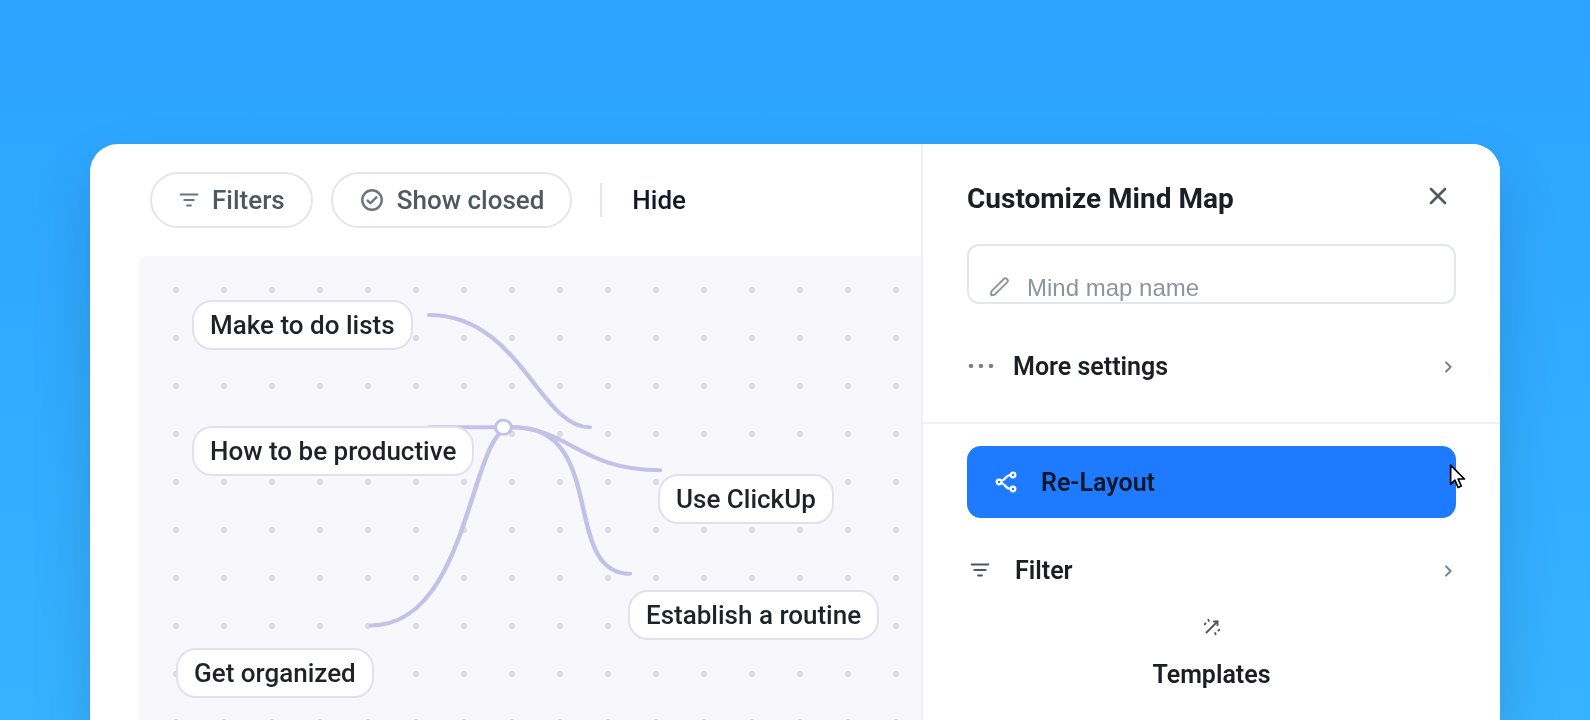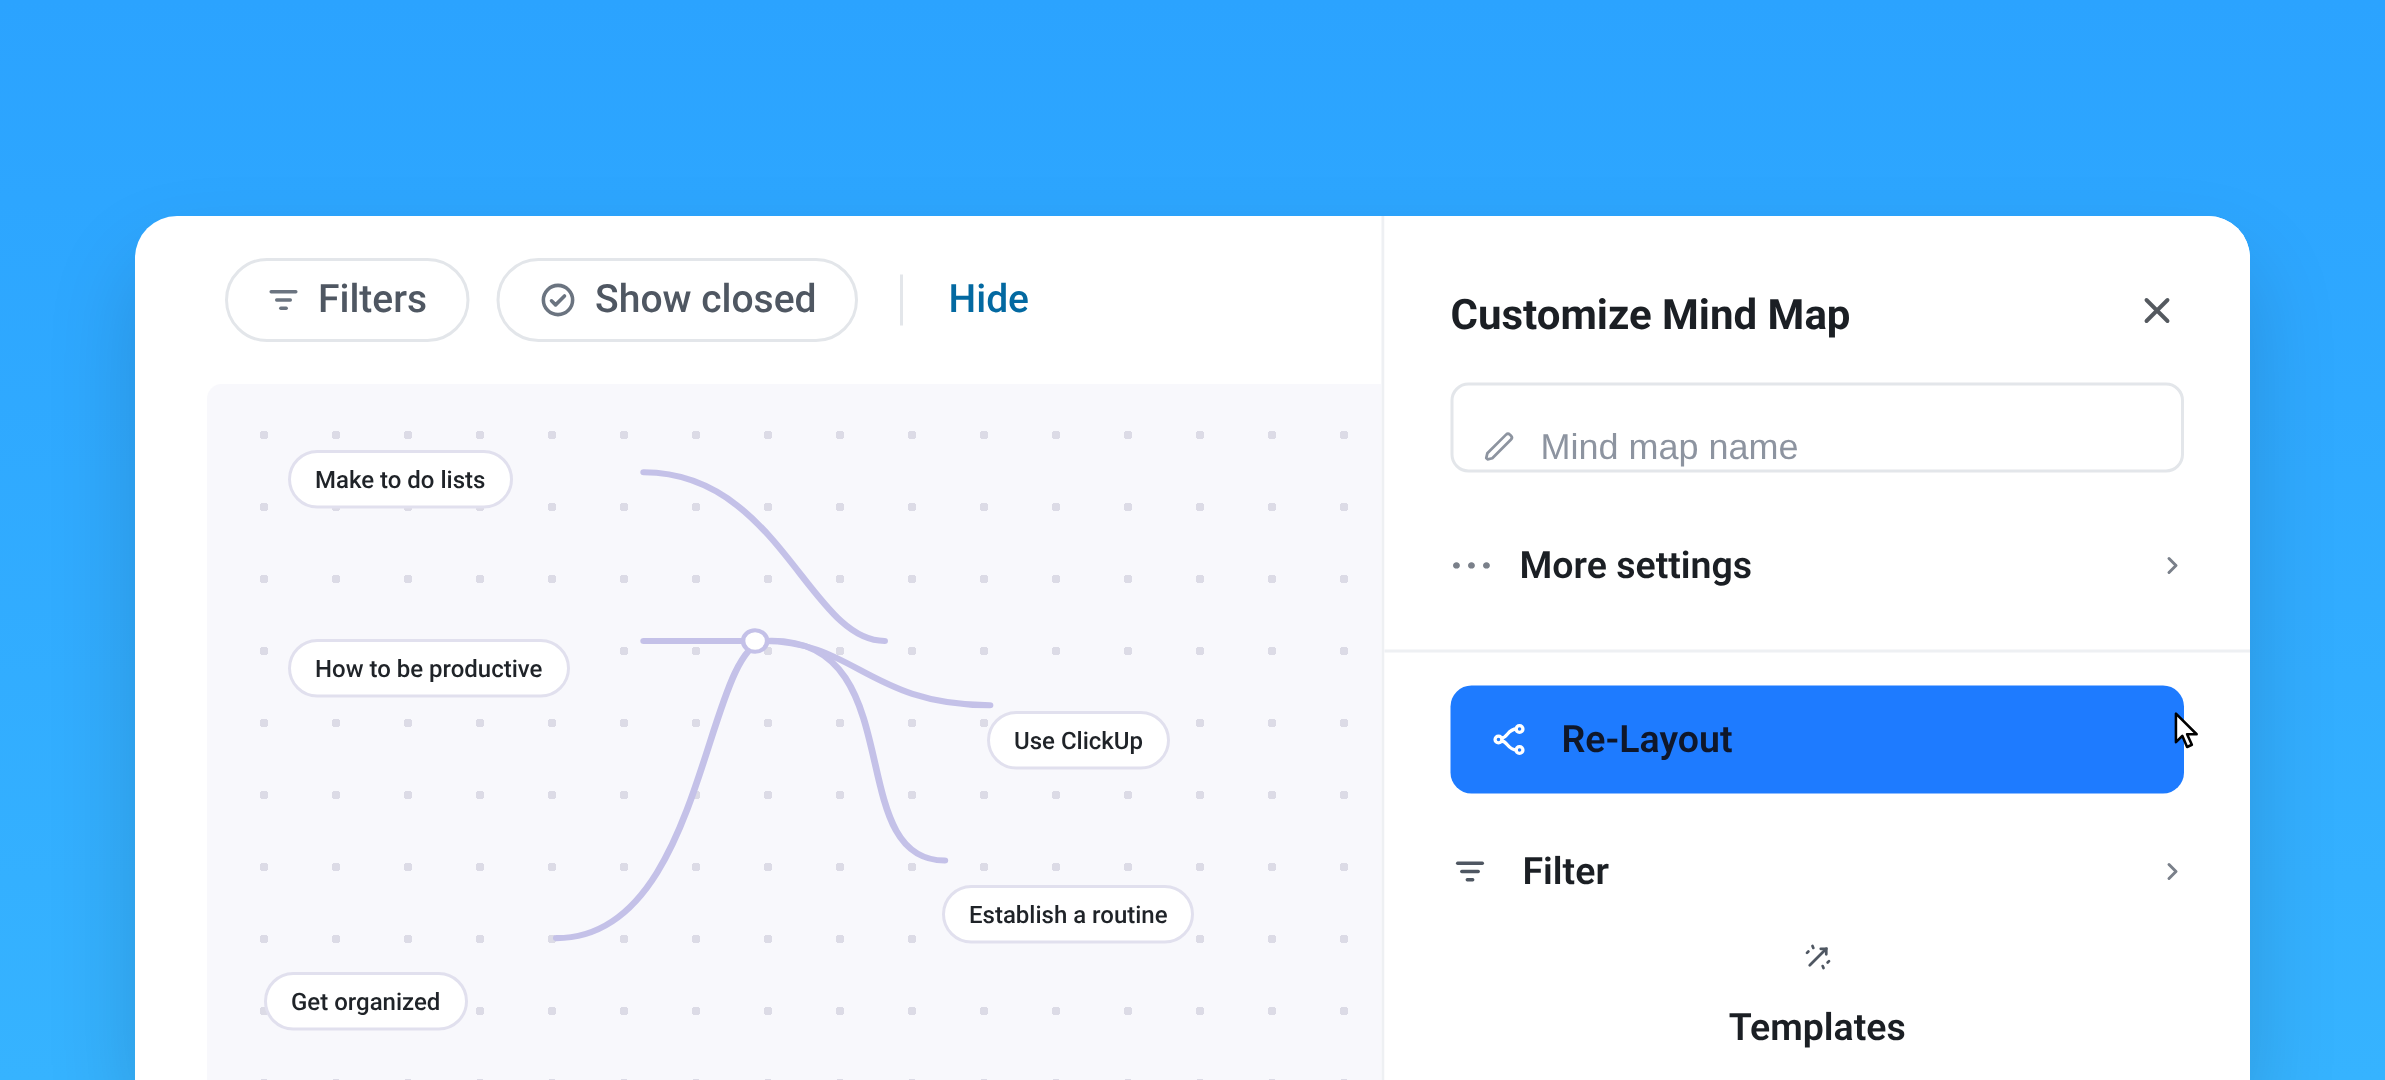--- a/index.html
+++ b/index.html
@@ -32,21 +32,21 @@
     height: 56px; padding: 0 26px;
     border: 2px solid #e3e6ea; border-radius: 999px;
     color: #4f5762; font-size: 26px; font-weight: 500;
     background: #fff; cursor: pointer;
   }
   .pill svg { display: block; }
   .divv {
     width: 2px; height: 34px; background: #e3e6ea; margin: 0 4px 0 10px;
   }
   .ghostbtn {
-    color: #0369a1; font-size: 26px; font-weight: 500;
+    color: #0f172a; font-size: 26px; font-weight: 500;
     padding: 0 8px; cursor: pointer;
   }
 
   .canvas {
     margin: 8px 0 0 48px;
     flex: 1;
     border-radius: 10px 0 0 0;
     background-color: #f8f8fc;
     background-image: radial-gradient(#dcdbe6 3px, transparent 3px);
     background-size: 48px 48px;
@@ -57,36 +57,36 @@
   .edges { position: absolute; inset: 0; }
   .edges path { fill: none; stroke: #c4c1e8; stroke-width: 4.5; stroke-linecap: round; }
   .handle { fill: #fff; stroke: #c4c1e8; stroke-width: 3; }
 
   .node {
     position: absolute;
     background: #fff;
     border: 2px solid #e1e0ee;
     border-radius: 20px;
     padding: 8px 16px;
-    font-size: 16px;
+    font-size: 26px;
     font-weight: 500;
     color: #1f2328;
     white-space: nowrap;
     cursor: move;
   }
 
   
   .panel {
     width: 577px; flex: 0 0 577px;
     display: flex; flex-direction: column;
     background: #fff;
   }
   .panel-head {
     display: flex; align-items: center; justify-content: space-between;
-    padding: 45px 44px 0 44px;
+    padding: 34px 44px 0 44px;
   }
   .panel-head h2 { font-size: 28px; font-weight: 700; color: #1b1f24; }
   .close { color: #54595f; cursor: pointer; padding: 6px; }
 
   .name-field {
     margin: 26px 44px 0 44px;
     height: 60px;
     border: 2px solid #e3e6ea; border-radius: 12px;
     display: flex; align-items: flex-end; gap: 16px;
     padding: 0 20px;

